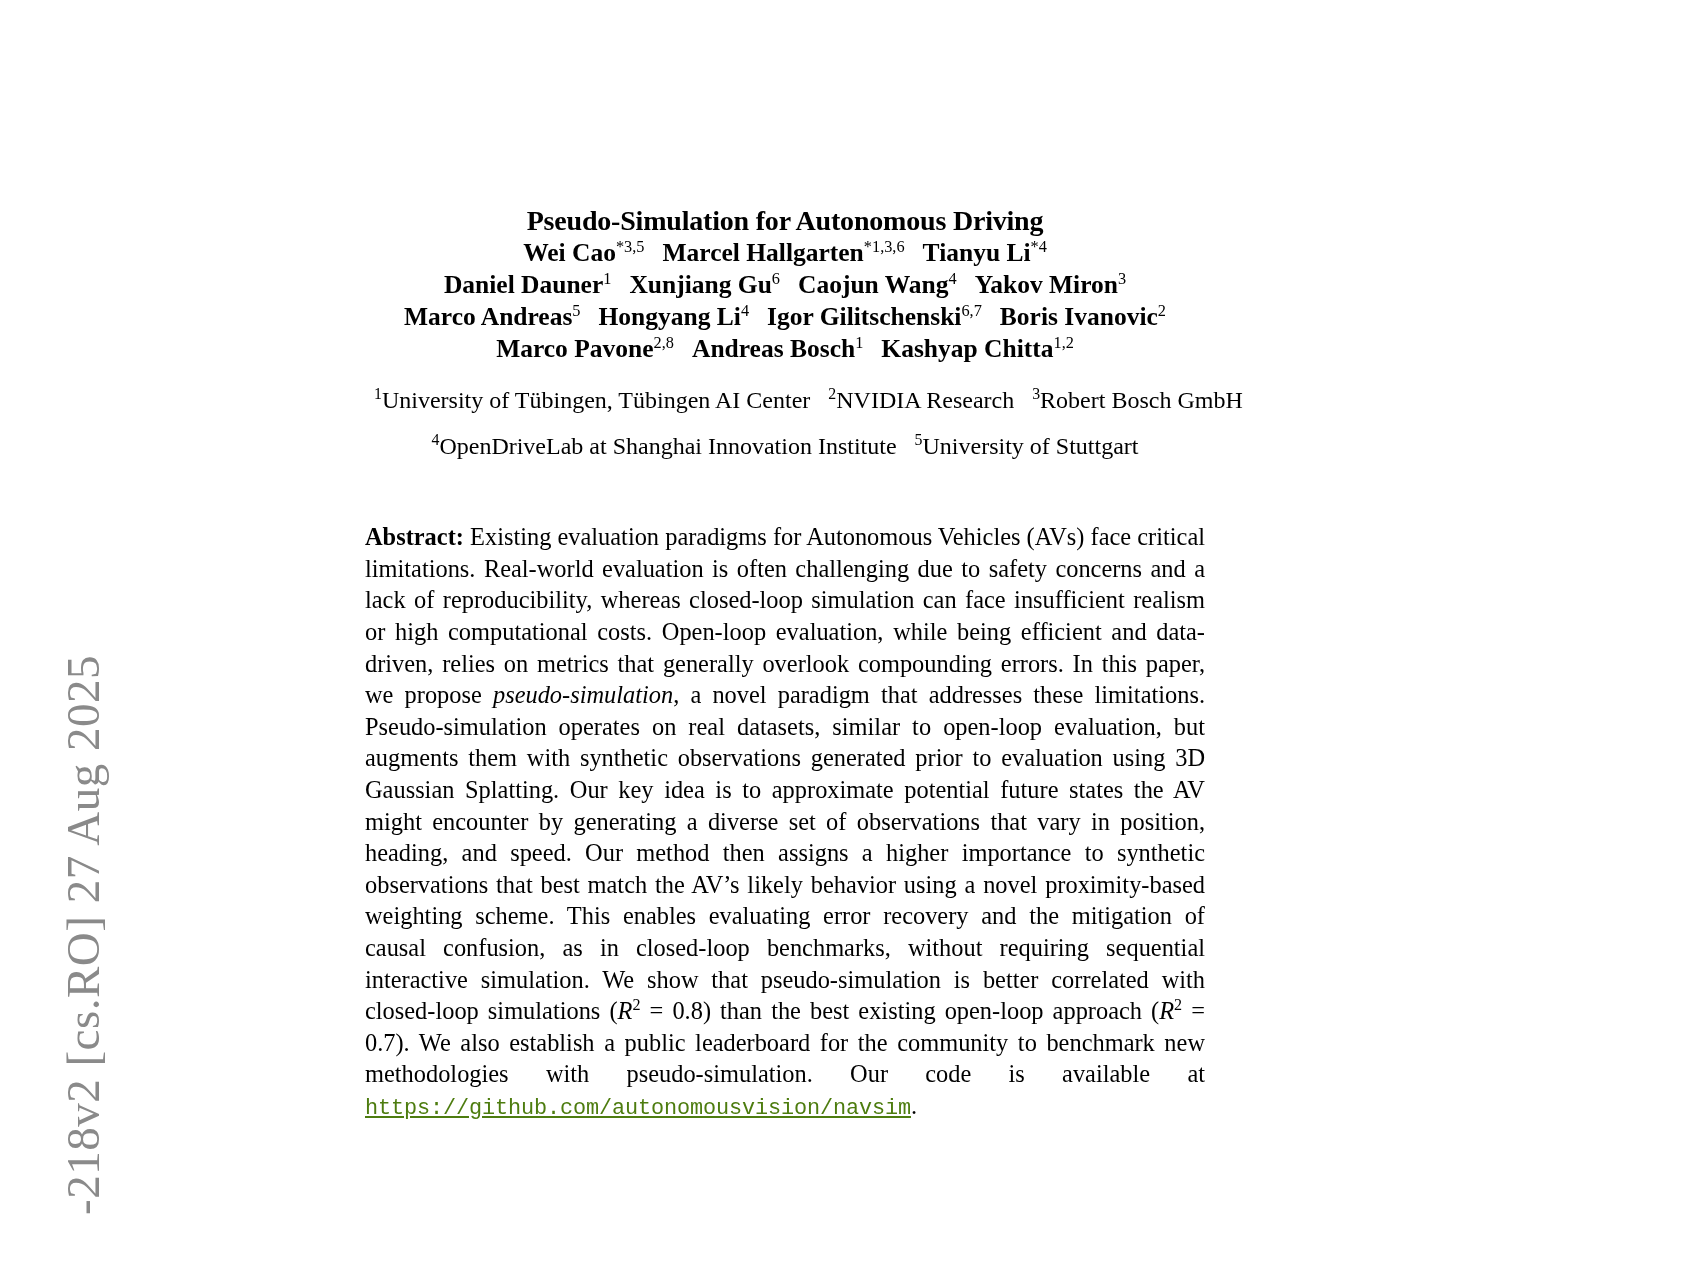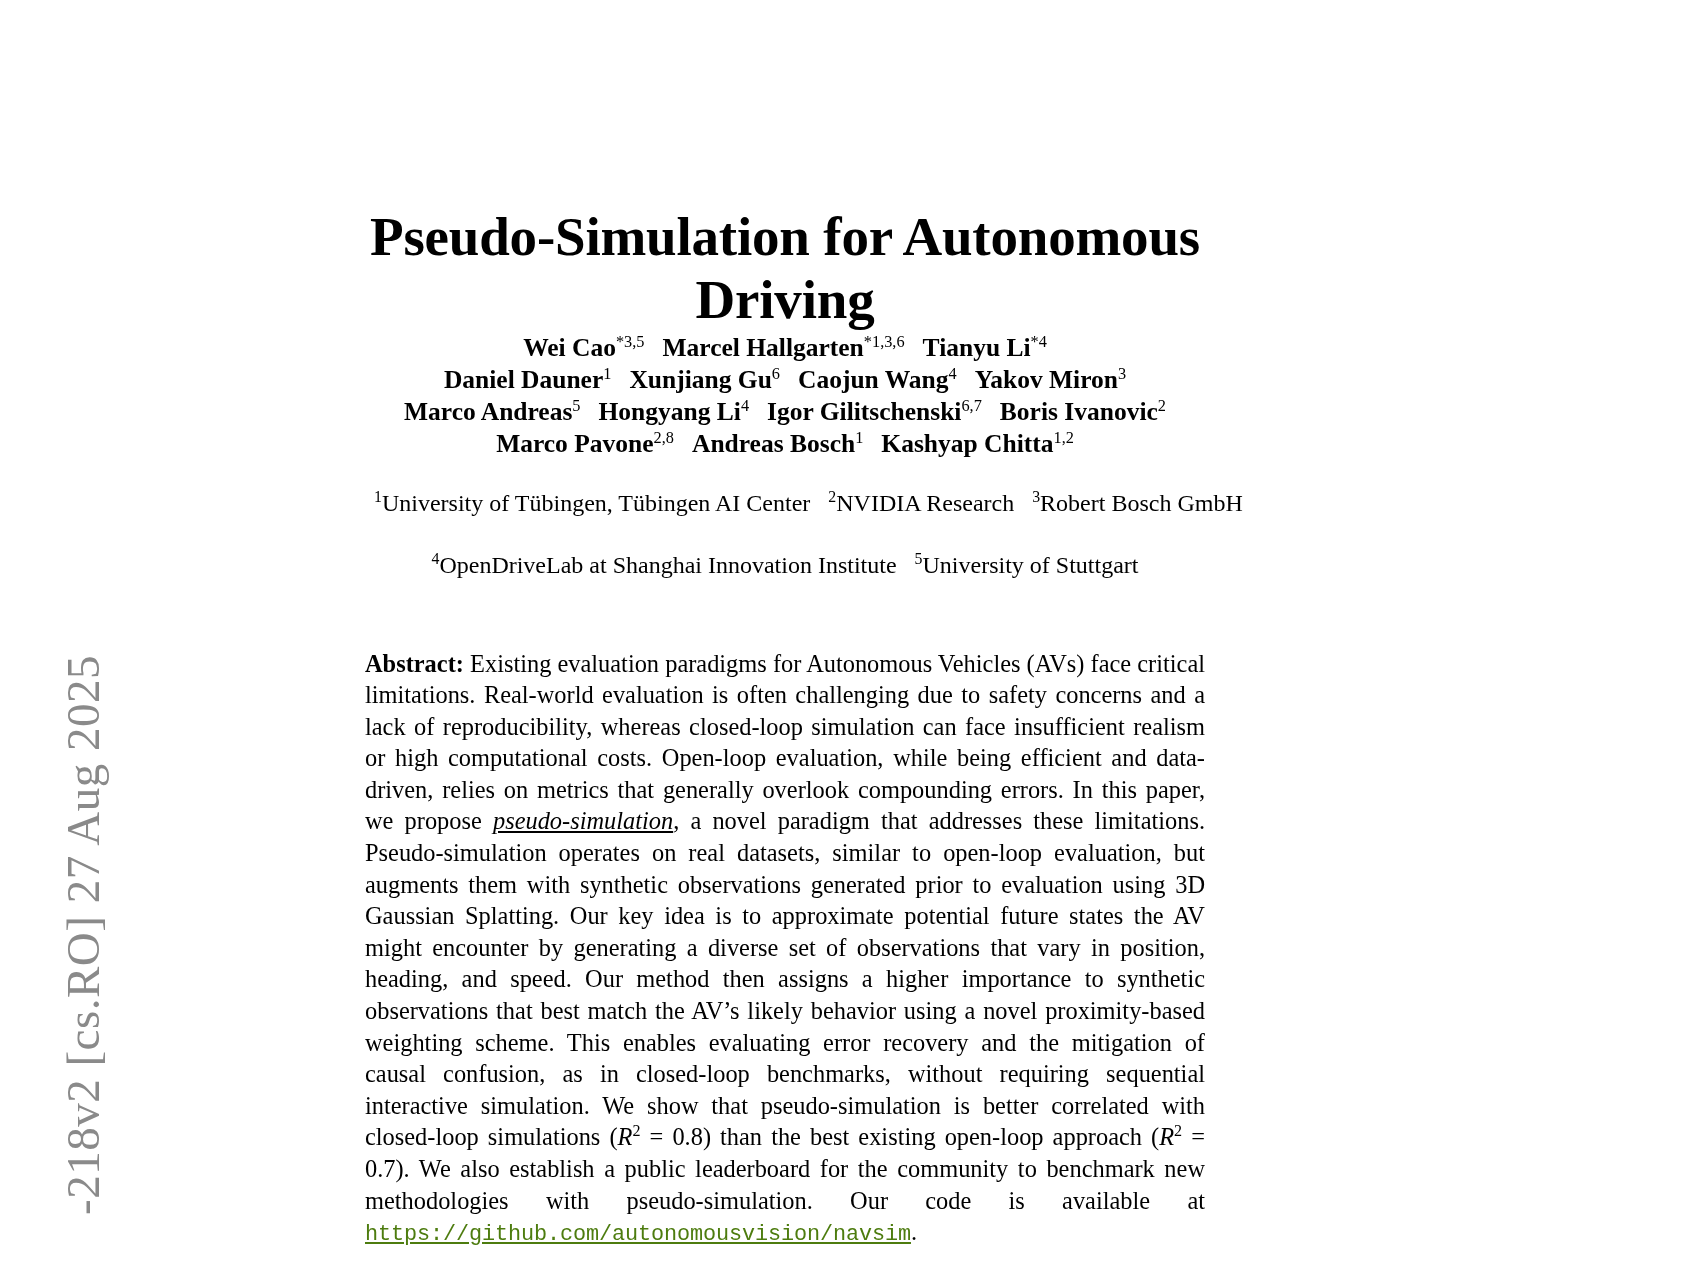--- a/index.html
+++ b/index.html
@@ -39,21 +39,21 @@
   #page-column {
     position: absolute;
     left: 365px;
     top: 0;
     width: 840px;
   }
 
   #paper-title {
     margin: 0;
     padding-top: 205px;
-    font-size: 55px;
+    font-size: 28px;
     font-weight: bold;
     text-align: center;
     letter-spacing: -0.2px;
     line-height: 1.15;
   }
 
   #authors-block {
     text-align: center;
     font-size: 25.5px;
     font-weight: bold;
@@ -80,21 +80,21 @@
     margin-top: 12px;
     text-align: center;
     font-size: 24px;
     font-weight: normal;
     line-height: 1.25;
     white-space: nowrap;
   }
   .affil-line { display: block; }
   .affil {
     display: inline-block;
-    margin: 16px 9px;
+    margin: 8px 9px;
   }
   .affil .sup {
     font-size: 0.66em;
     vertical-align: super;
     line-height: 0;
   }
 
   
   #abstract {
     margin-top: 52px;
@@ -102,21 +102,20 @@
     line-height: 1.295;
     text-align: justify;
     text-justify: inter-word;
     hyphens: none;
   }
   #abstract .abstract-label {
     font-weight: bold;
   }
   #abstract i, .ital {
     font-style: italic;
-    text-decoration: underline;
   }
   .mathvar {
     font-style: italic;
     font-family: "Liberation Serif", "DejaVu Serif", serif;
     margin-top: 28px;
   }
   .mathsup {
     font-size: 0.66em;
     vertical-align: super;
     line-height: 0;

